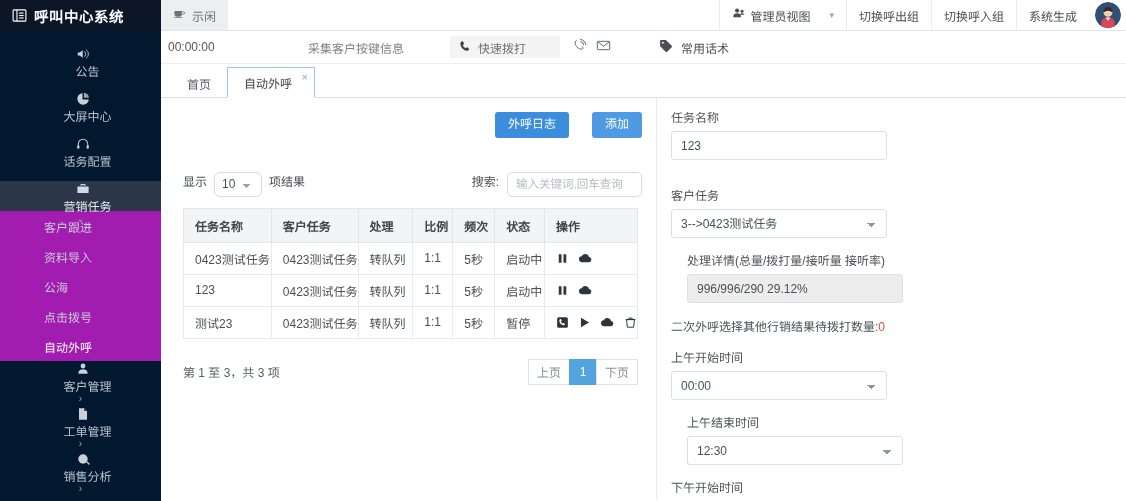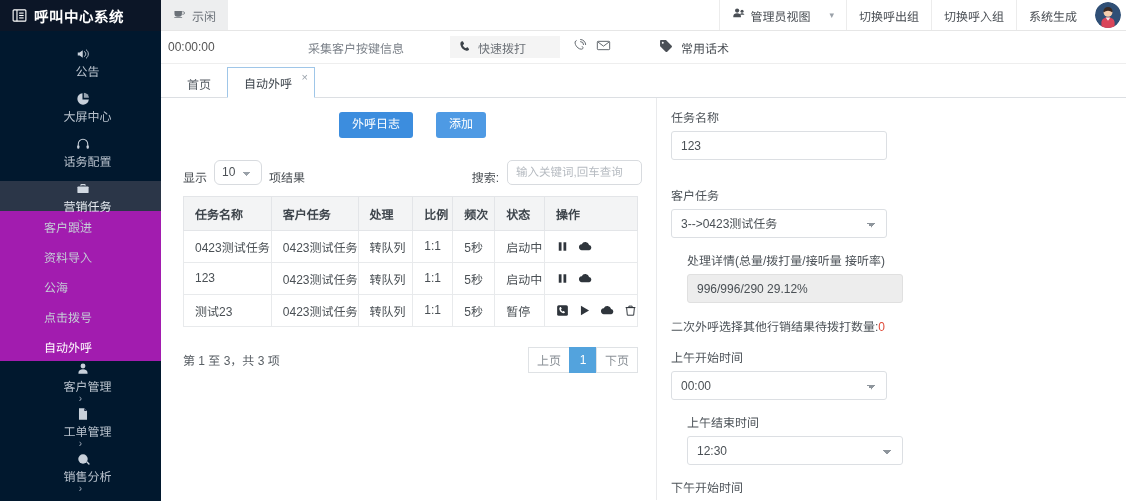--- a/index.html
+++ b/index.html
@@ -144,31 +144,31 @@
     font-size: 11px; color: #9aa2ab; line-height: 1; cursor: pointer;
   }
 
   
   .content { display: flex; height: 402px; }
   .left-pane { width: 495px; flex: 0 0 495px; padding: 12px 14px 0 22px; position: relative; }
   .divider-v { width: 1px; background: #e9eaec; height: 402px; flex:0 0 1px; }
   .right-pane { flex: 1 1 auto; padding: 10px 18px 0 14px; overflow: hidden; }
 
   
-  .btn-row { display: flex; justify-content: center; gap: 23px; margin-top: 2px; }
+  .btn-row { display: flex; justify-content: flex-end; gap: 23px; margin-top: 2px; }
   .btn {
     background: #3c8dde; color: #fff;
     border: none; border-radius: 3px;
     font-size: 12px; padding: 6px 13px; cursor: pointer;
     font-family: inherit; line-height: 1.15;
   }
   .btn.btn-soft { background: #4e9ae4; }
 
   
-  .tablecontrols { display: flex; align-items: flex-end; margin-top: 22px; font-size: 12px; color: #555; }
+  .tablecontrols { display: flex; align-items: flex-start; margin-top: 34px; font-size: 12px; color: #555; }
   .show-label { color: #4c5156; }
   .select-sm {
     margin: 0 7px;
     width: 48px; height: 25px;
     border: 1px solid #d8dbdf; border-radius: 6px;
     background: #fff; color: #4b5055;
     font-size: 12px; padding-left: 7px;
     font-family: inherit;
     appearance: none; -webkit-appearance: none;
     background-image: linear-gradient(45deg, transparent 50%, #9aa1a9 50%), linear-gradient(135deg, #9aa1a9 50%, transparent 50%);

